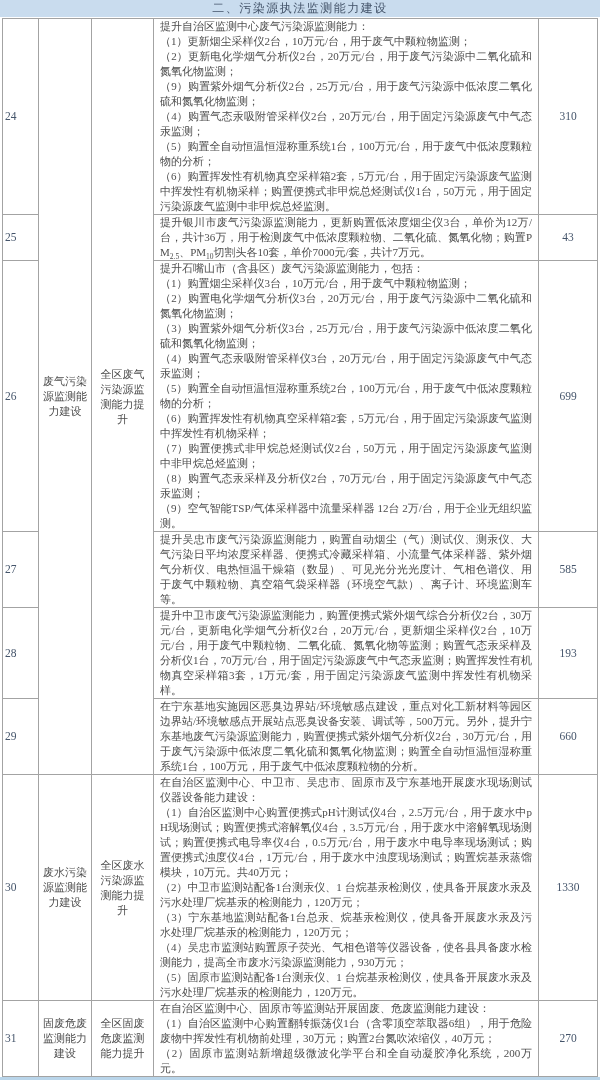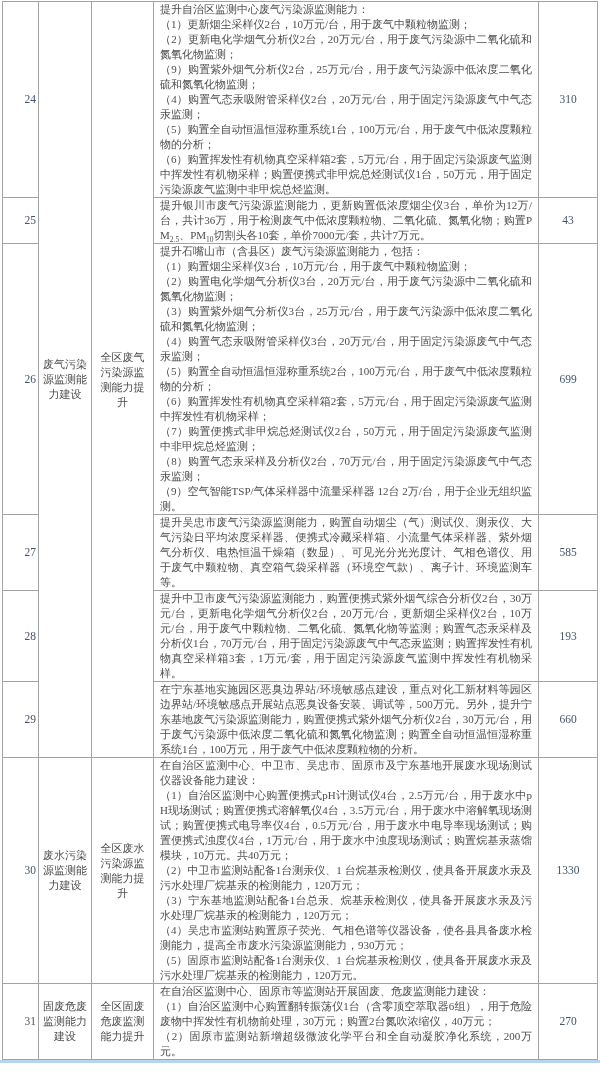--- a/index.html
+++ b/index.html
@@ -38,21 +38,21 @@
   col.c-amt { width: 59px; }
   td {
     border: 1px solid #a3a3a3;
     font-size: 11px;
     line-height: 15px;
     color: #4d4d4d;
     vertical-align: middle;
     word-break: break-all;
   }
   td.num {
-    text-align: right;
+    text-align: left;
     color: #44546a;
     font-size: 11.5px;
     padding: 6px 2px;
   }
   td.cat {
     text-align: center;
     padding: 0 4px;
     color: #4d4d4d;
   }
   td.desc {
@@ -77,20 +77,21 @@
     width: 600px;
     height: 3px;
     background: #b9d5ea;
     margin-top: 0px;
   }
 </style>
 </head>
 <body>
 
 <div class="page">
+  <div class="title-bar">二、污染源执法监测能力建设</div>
 
   <table class="main">
     <colgroup>
       <col class="c-num">
       <col class="c-cat">
       <col class="c-sub">
       <col class="c-desc">
       <col class="c-amt">
     </colgroup>
     <tbody>

